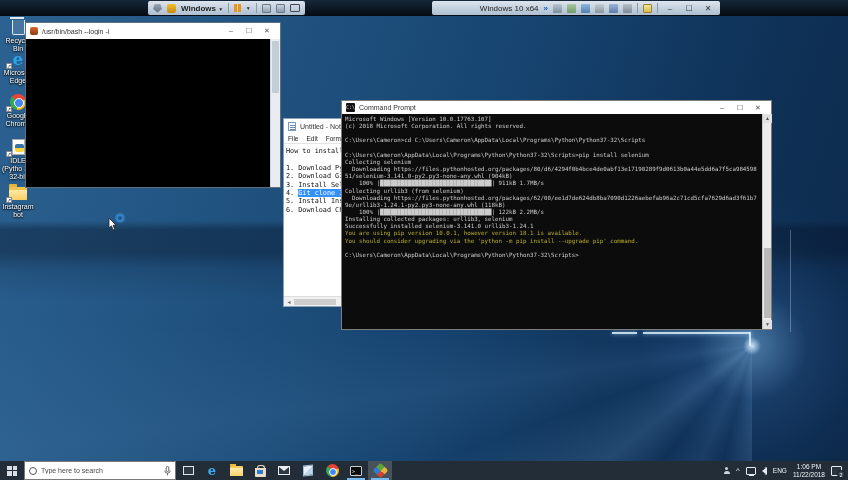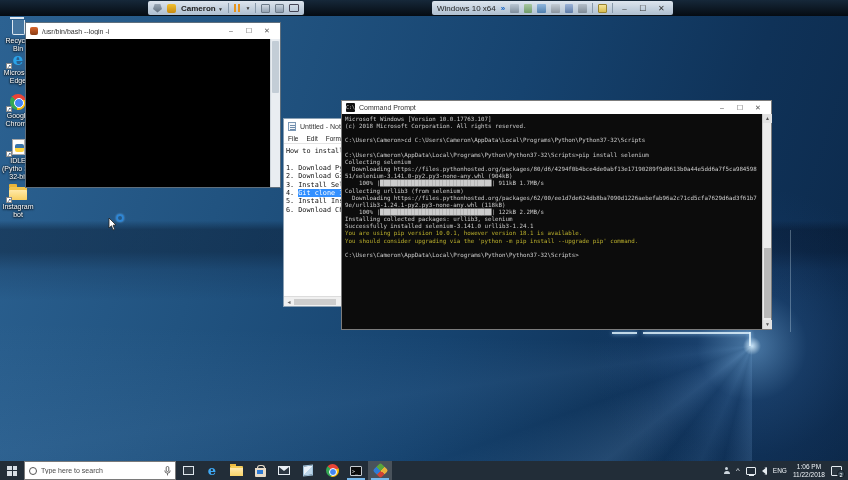--- a/index.html
+++ b/index.html
@@ -5,21 +5,21 @@
   * { margin:0; padding:0; box-sizing:border-box; }
   html,body { width:848px; height:480px; overflow:hidden; background:#000; }
   body { font-family:"Liberation Sans", sans-serif; position:relative; }
 
   
   .vmbar { position:absolute; left:0; top:0; width:848px; height:16px;
     background:linear-gradient(#16283a,#050b12); z-index:20; }
   .vm-toolgroup { position:absolute; top:1px; height:14px; display:flex; align-items:center;
     background:linear-gradient(#dde5ee,#aebfd0); border-radius:2px; padding:0 5px; gap:5px; }
   .vm-left { left:148px; }
-  .vm-right { left:432px; width:241px; justify-content:flex-end; }
+  .vm-right { left:432px; width:288px; justify-content:flex-end; }
   .vm-txt { font-size:8px; color:#222; white-space:nowrap; }
   .vm-sep { width:1px; height:10px; background:#8899aa; }
   .mini-ic { width:9px; height:9px; display:inline-block; border-radius:1px; }
   .vm-arrow { font-size:5px; color:#333; }
   .pausebars { display:flex; gap:1.5px; }
   .pausebars i { width:2.5px; height:8px; background:#e8941a; display:block; }
   .frame-ic { width:10px; height:8px; border:1.5px solid #445; border-radius:1px; }
   .winctl { font-size:8px; color:#333; width:14px; text-align:center; }
   .vm-chev { color:#1464c8; font-size:8px; font-weight:bold; }
 
@@ -143,21 +143,21 @@
   .badge { position:absolute; right:-4px; bottom:-3px; min-width:8px; height:8px; border-radius:50%; background:#364653; color:#fff;
     font-size:5.5px; line-height:8px; text-align:center; border:0.5px solid #121a22; }
 </style>
 </head>
 <body>
 
 <div class="vmbar">
   <div class="vm-toolgroup vm-left">
     <span class="mini-ic" style="background:linear-gradient(#9aa7b5,#5f6e7d);clip-path:polygon(20% 0,80% 0,100% 60%,50% 100%,0 60%)"></span>
     <span class="mini-ic" style="background:linear-gradient(#f0c030,#c88a10);border-radius:2px"></span>
-    <span class="vm-txt"><b>Cameron</b> <span class="vm-arrow">▼</span></span>
+    <span class="vm-txt"><b>Windows</b> <span class="vm-arrow">▼</span></span>
     <span class="vm-sep"></span>
     <span class="pausebars">
         <i></i>
         <i></i>
       </span>
     <span class="vm-arrow">▼</span>
     <span class="vm-sep"></span>
     <span class="mini-ic" style="background:linear-gradient(#cfd8e2,#93a2b2);border:1px solid #6c7a88"></span>
     <span class="mini-ic" style="background:linear-gradient(#c6d2de,#8b9aab);border:1px solid #6c7a88"></span>
     <span class="frame-ic"></span>

